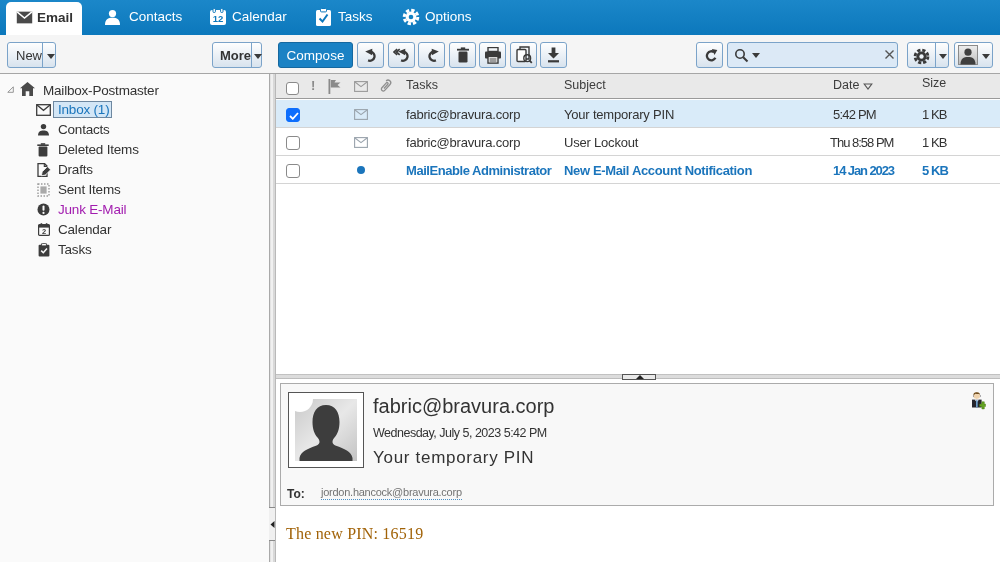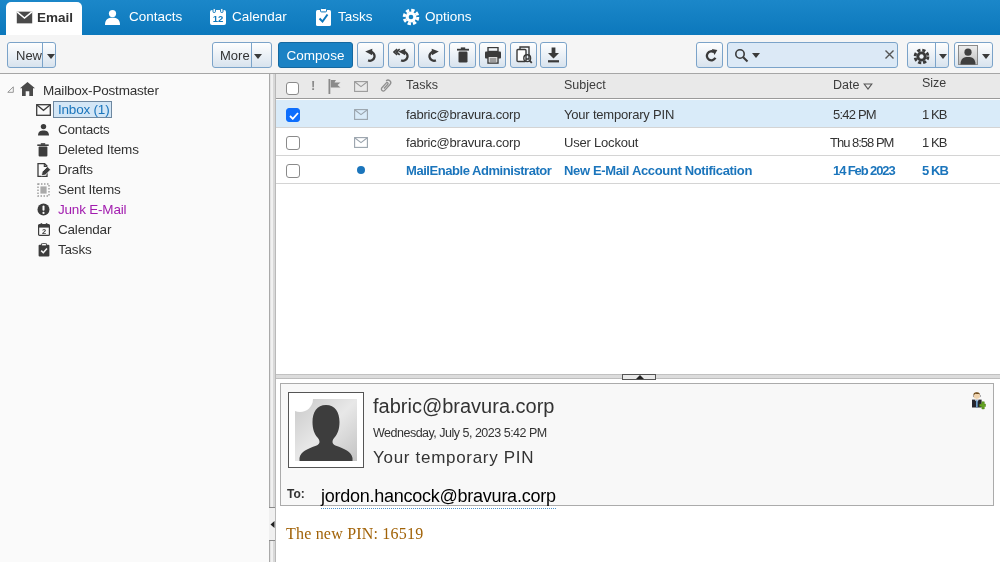--- a/index.html
+++ b/index.html
@@ -96,21 +96,21 @@
     </div>
   </div>
   <div id="toolbar">
     <div class="btn" style="left:7px;width:49px;">
       <span style="position:absolute;left:8px;top:5px;">New</span>
       <span style="position:absolute;left:34px;top:0;width:1px;height:24px;background:#7ba3c9;"></span>
       <svg class="abs" style="left:39px;top:11px" width="8" height="5">
           <path d="M0 0 L8 0 L4 5 Z" fill="#3a3a3a"></path>
         </svg>
     </div>
-    <div class="btn" style="left:212px;width:60px;">
+    <div class="btn" style="left:212px;width:50px;font-weight:bold;">
       <span style="position:absolute;left:7px;top:5px;">More</span>
       <span style="position:absolute;left:38px;top:0;width:1px;height:24px;background:#7ba3c9;"></span>
       <svg class="abs" style="left:41px;top:11px" width="8" height="5">
           <path d="M0 0 L8 0 L4 5 Z" fill="#3a3a3a"></path>
         </svg>
     </div>
     <div class="btn" style="left:278px;width:75px;background:#1b82c4;border-color:#16689f;color:#fff;font-size:13.5px;">
       <span class="txt" style="top:4.5px;">Compose</span>
     </div>
     <div class="btn ibtn" style="left:357px;width:27px;">
@@ -329,21 +329,21 @@
       <span class="cell" style="left:130px;">fabric@bravura.corp</span>
       <span class="cell" style="left:288px;">User Lockout</span>
       <span class="cell" style="left:554px;letter-spacing:-1.0px;">Thu 8:58 PM</span>
       <span class="cell" style="left:646px;letter-spacing:-0.9px;">1 KB</span>
     </div>
     <div class="row" style="top:82px;">
       <span class="cb" style="left:10px;top:8px;"></span>
       <span class="abs" style="left:81px;top:10px;width:8px;height:8px;border-radius:50%;background:#1b75bc;"></span>
       <span class="cell unread" style="left:130px;letter-spacing:-0.45px;">MailEnable Administrator</span>
       <span class="cell unread" style="left:288px;letter-spacing:-0.35px;">New E-Mail Account Notification</span>
-      <span class="cell unread" style="left:557px;letter-spacing:-1.1px;">14 Feb 2023</span>
+      <span class="cell unread" style="left:557px;letter-spacing:-1.1px;">14 Jan 2023</span>
       <span class="cell unread" style="left:646px;letter-spacing:-0.9px;">5 KB</span>
     </div>
     <div id="hsplit"></div>
     <div class="abs" style="left:346px;top:299.5px;width:34px;height:6px;background:#e9e9e9;border:1px solid #555;">
       <svg class="abs" style="left:13px;top:0.5px" width="8" height="4">
           <path d="M0 4 L8 4 L4 0 Z" fill="#222"></path>
         </svg>
     </div>
     <div id="pvbox">
       <div class="abs" style="left:7px;top:8px;width:76px;height:76px;background:#fff;border:1px solid #555;">
@@ -368,17 +368,17 @@
         <path d="M3.6 7.6 L5.8 10.2 L8 7.6 Z" fill="#fff"></path>
         <rect x="5" y="8.2" width="1.7" height="7.3" fill="#6f9fc9"></rect>
         <path d="M2.6 2.6 Q2.4 0.4 5.7 0.3 Q9 0.4 8.9 2.6 L8.9 4.6 Q8.9 6.8 5.7 6.9 Q2.6 6.8 2.6 4.6 Z" fill="#efd3ae"></path>
         <path d="M2.5 3.1 Q2.2 0.2 5.7 0.2 Q9.2 0.2 8.9 3.1 L8.6 3.1 Q8.8 1.6 7.6 1.9 Q6 2.3 5 1.8 Q4.2 1.4 3.6 2.2 Q3 3 2.9 3.1 Z" fill="#6b4a1e"></path>
         <path d="M2.5 2.8 L2.5 5.2 L1.9 4 Z M9 2.8 L9 5.2 L9.6 4 Z" fill="#26262e"></path>
         <g fill="#64a321" stroke="#4c7f15" stroke-width="0.5">
           <path d="M10.9 10.9 L13.2 10.9 L13.2 8.6 L15.6 8.6 L15.6 10.9 L16.8 10.9 L16.8 13.3 L15.6 13.3 L15.6 15.7 L13.2 15.7 L13.2 13.3 L10.9 13.3 Z" transform="translate(-2.3 1.2)"></path>
         </g>
       </svg>
       <span class="abs" style="left:6px;top:103px;font-size:12px;font-weight:bold;color:#333;">To:</span>
-      <span class="abs" style="left:40px;top:102px;font-size:18px;color:#000000;border-bottom:1px dotted #4a90c8;padding-bottom:1px;letter-spacing:-0.25px;">jordon.hancock@bravura.corp</span>
+      <span class="abs" style="left:40px;top:102px;font-size:11px;color:#737373;border-bottom:1px dotted #4a90c8;padding-bottom:1px;letter-spacing:-0.25px;">jordon.hancock@bravura.corp</span>
     </div>
     <span class="abs" style="left:10px;top:451px;font-size:16px;letter-spacing:0.2px;color:#a16207;font-family:'Liberation Serif',serif;">The new PIN: 16519</span>
   </div>
 </div>
 
 </body></html>

